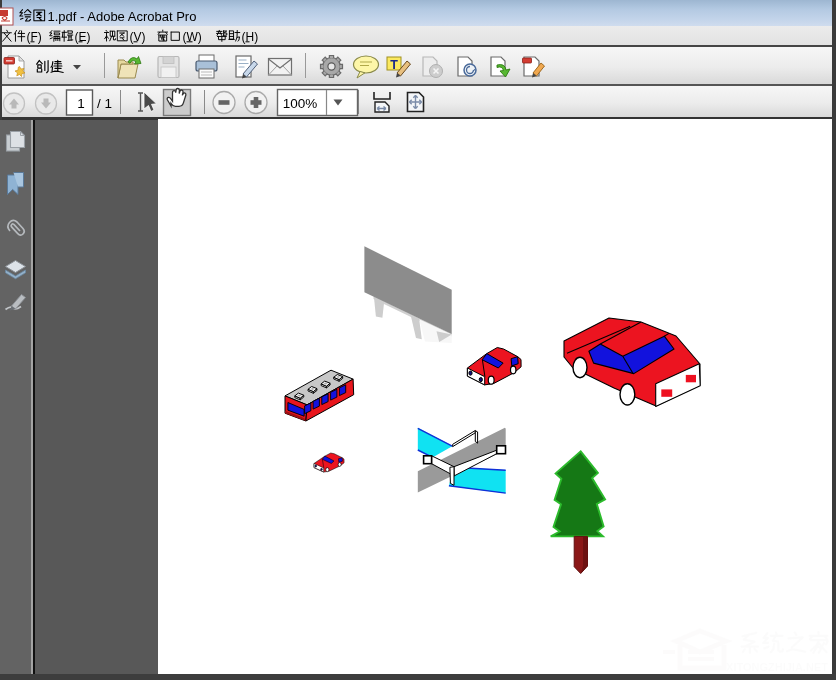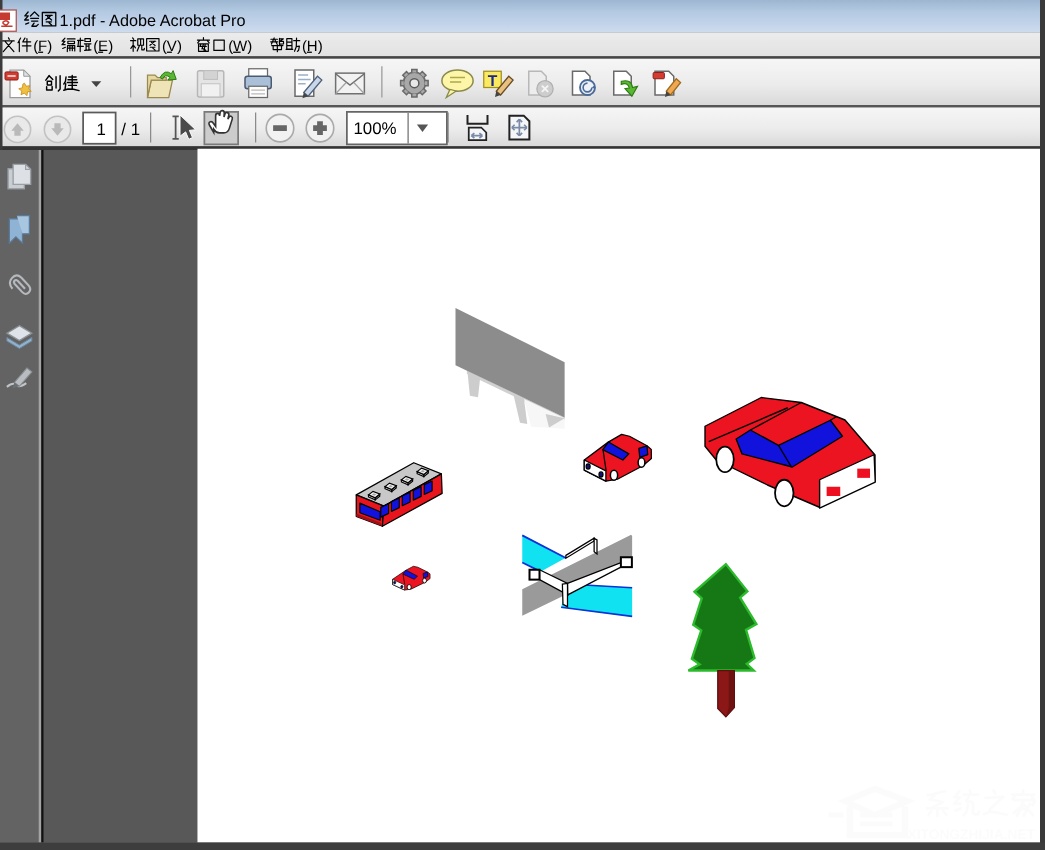--- a/index.html
+++ b/index.html
@@ -1,15 +1,15 @@
 <!DOCTYPE html>
 <html><head><meta charset="utf-8"><style>
 html,body{margin:0;padding:0}
 body{width:836px;height:680px;overflow:hidden;font-family:"Liberation Sans",sans-serif}
-#win{position:relative;width:836px;height:680px;background:#737373;overflow:hidden}
+#win{position:relative;width:836px;height:680px;background:#0f766e;overflow:hidden}
 .abs{position:absolute}
 #title{left:0;top:0;width:836px;height:26px;background:linear-gradient(#9db6d1 0%,#b3c9e2 35%,#c3d4ea 75%,#cfdcee 100%)}
 #menu{left:0;top:26px;width:836px;height:19px;background:linear-gradient(#ececec,#e2e2e2)}
 #sep1{left:0;top:45px;width:836px;height:2px;background:#454545}
 #tb1{left:0;top:47px;width:836px;height:37px;background:linear-gradient(#f6f6f6 0%,#ececec 55%,#d9d9d9 100%)}
 #sep2{left:0;top:84px;width:836px;height:2px;background:#555}
 #tb2{left:0;top:86px;width:836px;height:31px;background:linear-gradient(#f6f6f6 0%,#ececec 55%,#d9d9d9 100%)}
 #sep3{left:0;top:117px;width:836px;height:3px;background:#333}
 #sidebar{left:0;top:120px;width:31px;height:554px;background:#636363}
 #sbhl{left:31px;top:120px;width:2px;height:554px;background:#a3a3a3}

